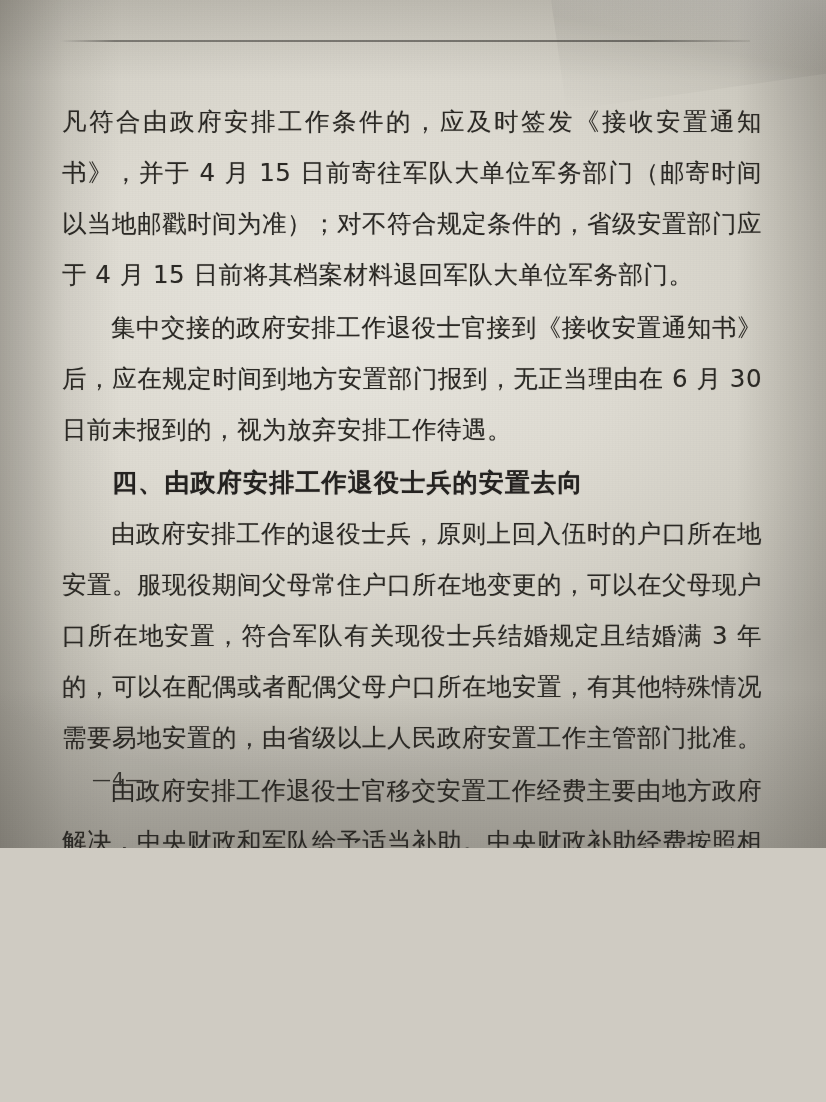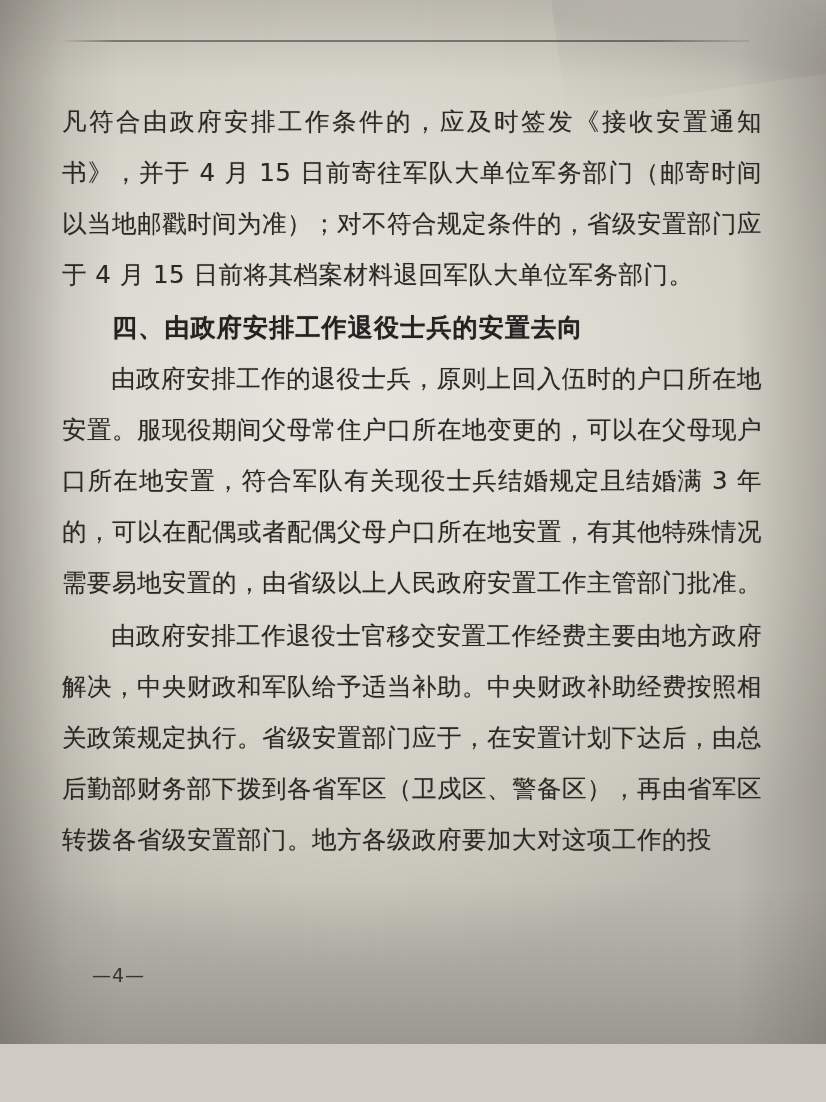--- a/index.html
+++ b/index.html
@@ -11,21 +11,21 @@
     height: 1102px;
     overflow: hidden;
     background: #cfcbc2;
     font-family: "DejaVu Sans", sans-serif;
   }
 
   
   .scan-page {
     position: relative;
     width: 826px;
-    height: 1044px;
+    height: 848px;
     background:
       radial-gradient(ellipse 75% 55% at 42% 38%, #e8e6df 0%, #dedbd2 45%, #cfccc2 78%, #bdbab1 100%);
     overflow: hidden;
   }
   
   .grain {
     position: absolute;
     inset: 0;
     pointer-events: none;
     background-image:
@@ -135,20 +135,21 @@
   <div class="shade-top"></div>
   <div class="shade-left"></div>
   <div class="shade-right"></div>
   <div class="shade-bottom"></div>
   <div class="crease"></div>
 
   <div class="top-rule"></div>
 
   <div class="doc-body">
     <p class="para">凡符合由政府安排工作条件的，应及时签发《接收安置通知书》，并于 4 月 15 日前寄往军队大单位军务部门（邮寄时间以当地邮戳时间为准）；对不符合规定条件的，省级安置部门应于 4 月 15 日前将其档案材料退回军队大单位军务部门。</p>
+    <p class="para indent">集中交接的政府安排工作退役士官接到《接收安置通知书》后，应在规定时间到地方安置部门报到，无正当理由在 6 月 30 日前未报到的，视为放弃安排工作待遇。</p>
     <h2 class="heading">四、由政府安排工作退役士兵的安置去向</h2>
     <p class="para indent">由政府安排工作的退役士兵，原则上回入伍时的户口所在地安置。服现役期间父母常住户口所在地变更的，可以在父母现户口所在地安置，符合军队有关现役士兵结婚规定且结婚满 3 年的，可以在配偶或者配偶父母户口所在地安置，有其他特殊情况需要易地安置的，由省级以上人民政府安置工作主管部门批准。</p>
     <p class="para indent">由政府安排工作退役士官移交安置工作经费主要由地方政府解决，中央财政和军队给予适当补助。中央财政补助经费按照相关政策规定执行。省级安置部门应于，在安置计划下达后，由总后勤部财务部下拨到各省军区（卫戍区、警备区），再由省军区转拨各省级安置部门。地方各级政府要加大对这项工作的投</p>
   </div>
 
   <div class="page-footer">—4—</div>
 
   <div class="grain"></div>
 </div>
 

